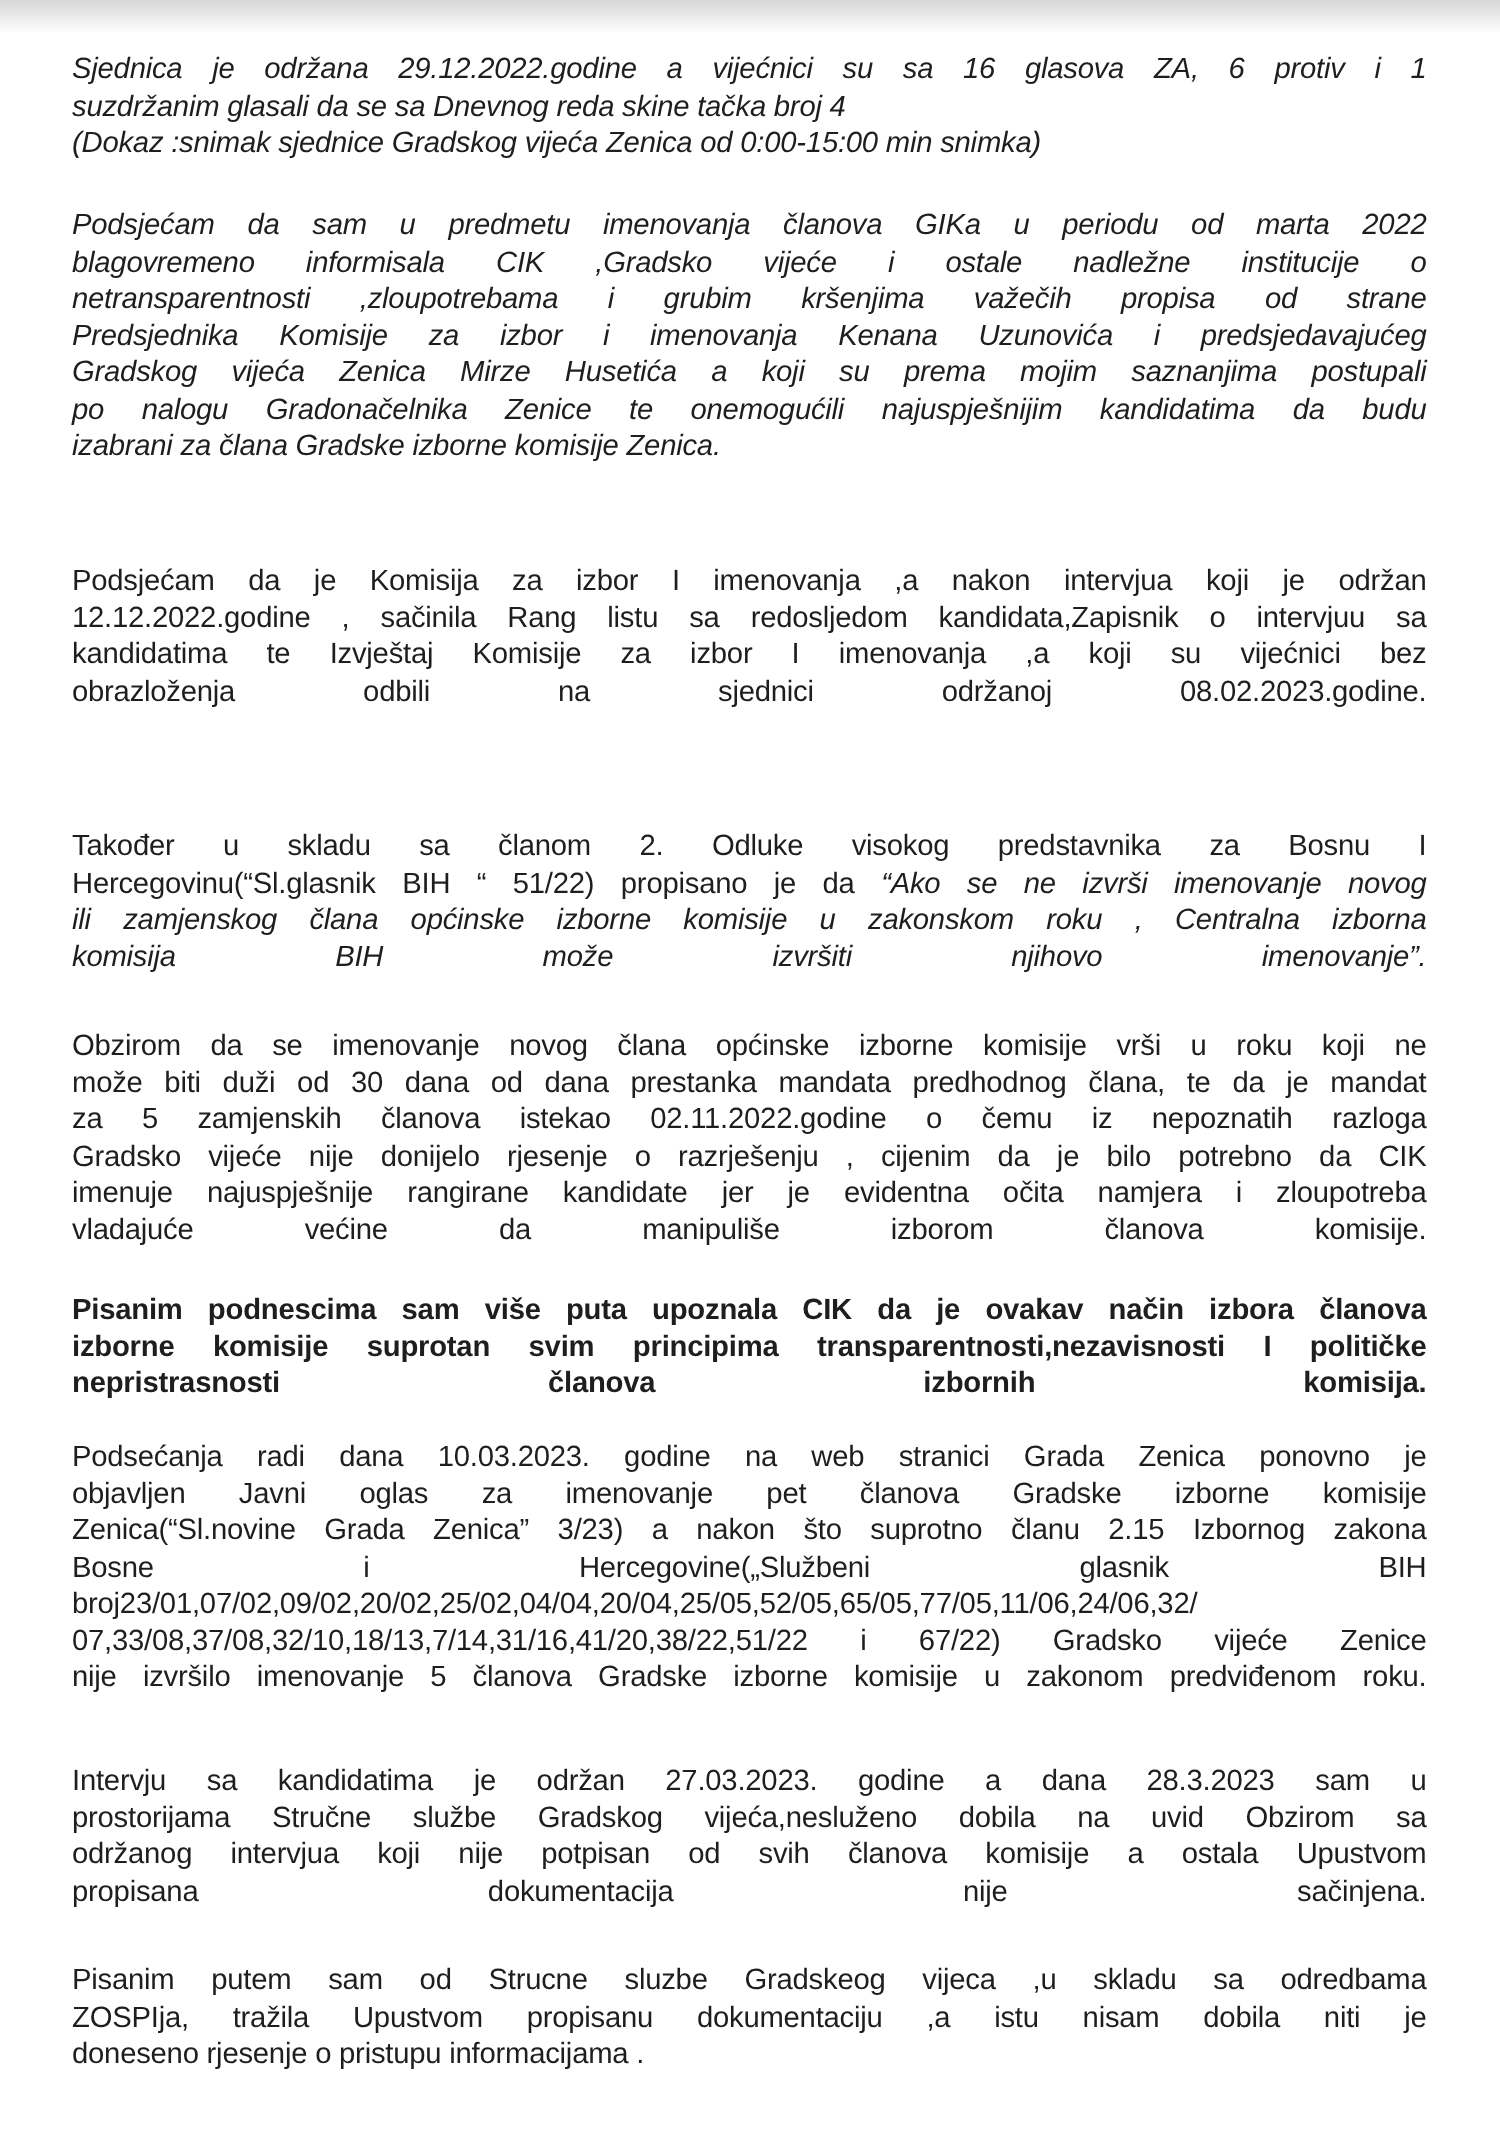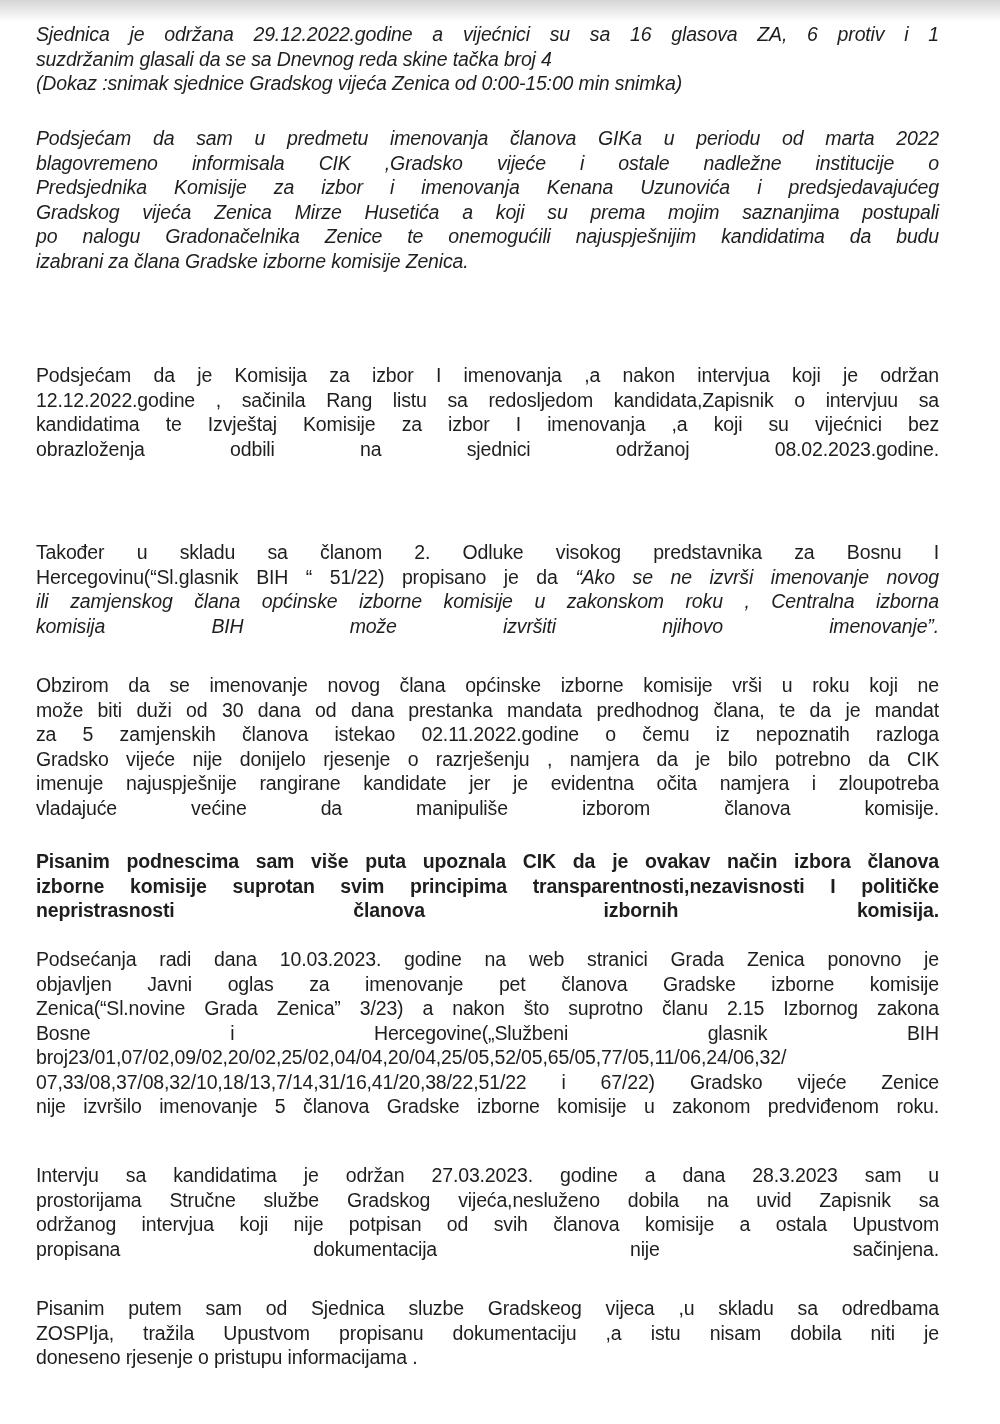--- a/index.html
+++ b/index.html
@@ -12,21 +12,21 @@
   }
   .topshade {
     position: absolute; left: 0; top: 0; width: 1000px; height: 22px;
     background: linear-gradient(#d6d6d6, #ffffff);
   }
   .page {
     position: absolute; left: 32px; top: 18px; width: 903px;
     font-size: 19.5px; line-height: 24.5px;
     letter-spacing: -0.15px;
   }
-  .para { margin: 4px; }
+  .para { margin: 16px; }
   .line {
     display: block; white-space: nowrap;
     text-align: justify; text-align-last: justify;
     height: 24.5px;
   }
   .line.last { text-align-last: left; }
   .line.full { text-align-last: justify; }
   .b { font-weight: normal; }
   .i { font-style: italic; }
 </style>
@@ -37,20 +37,21 @@
 
 <div class="page">
   <div id="p0" class="para" style="position:absolute; top:0px; width:903px;">
       <span class="line full"><span class="i">Sjednica je održana 29.12.2022.godine a vijećnici su sa 16 glasova ZA, 6 protiv i 1</span></span>
       <span class="line last"><span class="i">suzdržanim glasali da se sa Dnevnog reda skine tačka broj 4</span></span>
       <span class="line last"><span class="i">(Dokaz :snimak sjednice Gradskog vijeća Zenica od 0:00-15:00 min snimka)</span></span>
     </div>
   <div id="p1" class="para" style="position:absolute; top:104px; width:903px;">
       <span class="line full"><span class="i">Podsjećam da sam u predmetu imenovanja članova GIKa u periodu od marta 2022</span></span>
       <span class="line full"><span class="i">blagovremeno informisala CIK ,Gradsko vijeće i ostale nadležne institucije o</span></span>
+      <span class="line full"><span class="i">netransparentnosti ,zloupotrebama i grubim kršenjima važečih propisa od strane</span></span>
       <span class="line full"><span class="i">Predsjednika Komisije za izbor i imenovanja Kenana Uzunovića i predsjedavajućeg</span></span>
       <span class="line full"><span class="i">Gradskog vijeća Zenica Mirze Husetića a koji su prema mojim saznanjima postupali</span></span>
       <span class="line full"><span class="i">po nalogu Gradonačelnika Zenice te onemogućili najuspješnijim kandidatima da budu</span></span>
       <span class="line last"><span class="i">izabrani za člana Gradske izborne komisije Zenica.</span></span>
     </div>
   <div id="p2" class="para" style="position:absolute; top:341px; width:903px;">
       <span class="line full"><span>Podsjećam da je Komisija za izbor I imenovanja ,a nakon intervjua koji je održan</span></span>
       <span class="line full"><span>12.12.2022.godine , sačinila Rang listu sa redosljedom kandidata,Zapisnik o intervjuu sa</span></span>
       <span class="line full"><span>kandidatima te Izvještaj Komisije za izbor I </span><span class="b">imenovanja ,a koji su vijećnici bez</span></span>
       <span class="line full"><span class="b">obrazloženja odbili na sjednici održanoj 08.02.2023.godine</span><span>.</span></span>
@@ -58,42 +59,42 @@
   <div id="p3" class="para" style="position:absolute; top:518px; width:903px;">
       <span class="line full"><span>Također u skladu sa članom 2. Odluke visokog predstavnika za Bosnu I</span></span>
       <span class="line full"><span>Hercegovinu(“Sl.glasnik BIH “ 51/22) propisano je da </span><span class="i">“Ako se ne izvrši imenovanje novog</span></span>
       <span class="line full"><span class="i">ili zamjenskog člana općinske izborne komisije u zakonskom roku , Centralna izborna</span></span>
       <span class="line full"><span class="i">komisija BIH može izvršiti njihovo imenovanje”.</span></span>
     </div>
   <div id="p4" class="para" style="position:absolute; top:651px; width:903px;">
       <span class="line full"><span>Obzirom da se imenovanje novog člana općinske izborne komisije vrši u roku koji ne</span></span>
       <span class="line full"><span>može biti duži od 30 dana od dana prestanka mandata predhodnog člana, te da je mandat</span></span>
       <span class="line full"><span>za 5 zamjenskih članova istekao 02.11.2022.godine o čemu iz nepoznatih razloga</span></span>
-      <span class="line full"><span>Gradsko vijeće </span><span class="b">nije donijelo rjesenje o razrješenju</span><span> , namjera da je bilo potrebno da CIK</span></span>
+      <span class="line full"><span>Gradsko vijeće </span><span class="b">nije donijelo rjesenje o razrješenju</span><span> , cijenim da je bilo potrebno da CIK</span></span>
       <span class="line full"><span>imenuje najuspješnije rangirane kandidate jer je evidentna očita namjera i zloupotreba</span></span>
       <span class="line full"><span>vladajuće većine da manipuliše izborom članova komisije.</span></span>
     </div>
   <div id="p5" class="para" style="position:absolute; top:827px; width:903px;font-weight:bold;">
       <span class="line full"><span>Pisanim podnescima sam više puta upoznala CIK da je ovakav način izbora članova</span></span>
       <span class="line full"><span>izborne komisije suprotan svim principima transparentnosti,nezavisnosti I političke</span></span>
       <span class="line full"><span>nepristrasnosti članova izbornih komisija.</span></span>
     </div>
   <div id="p6" class="para" style="position:absolute; top:925px; width:903px;">
       <span class="line full"><span>Podsećanja radi dana </span><span class="b">10.03.2023.</span><span> godine na web stranici Grada Zenica ponovno je</span></span>
       <span class="line full"><span>objavljen Javni oglas za imenovanje pet članova Gradske izborne komisije</span></span>
       <span class="line full"><span>Zenica(“Sl.novine Grada Zenica” 3/23) a nakon što suprotno članu 2.15 Izbornog zakona</span></span>
       <span class="line full"><span>Bosne i Hercegovine(„Službeni glasnik BIH</span></span>
       <span class="line full"><span>broj23/01,07/02,09/02,20/02,25/02,04/04,20/04,25/05,52/05,65/05,77/05,11/06,24/06,32/</span></span>
       <span class="line full"><span>07,33/08,37/08,32/10,18/13,7/14,31/16,41/20,38/22,51/22 i 67/22) Gradsko vijeće Zenice</span></span>
       <span class="line full"><span>nije izvršilo imenovanje 5 članova Gradske izborne komisije u zakonom predviđenom roku.</span></span>
     </div>
   <div id="p7" class="para" style="position:absolute; top:1141px; width:903px;">
       <span class="line full"><span>Intervju sa kandidatima je održan </span><span class="b">27.03.2023. godine a dana 28.3.2023 sam u</span></span>
-      <span class="line full"><span class="b">prostorijama</span><span> Stručne službe Gradskog vijeća,nesluženo dobila na uvid </span><span class="b">Zapisnik sa</span></span>
+      <span class="line full"><span class="b">prostorijama</span><span> Stručne službe Gradskog vijeća,nesluženo dobila na uvid </span><span class="b">Obzirom sa</span></span>
       <span class="line full"><span class="b">održanog intervjua koji nije potpisan od svih članova komisije</span><span> a ostala Upustvom</span></span>
       <span class="line full"><span>propisana dokumentacija nije sačinjena.</span></span>
     </div>
   <div id="p8" class="para" style="position:absolute; top:1274px; width:903px;">
-      <span class="line full"><span class="b">Pisanim putem sam od Sjednica sluzbe Gradskeog vijeca ,u skladu sa odredbama</span></span>
+      <span class="line full"><span class="b">Pisanim putem sam od Strucne sluzbe Gradskeog vijeca ,u skladu sa odredbama</span></span>
       <span class="line full"><span class="b">ZOSPIja, tražila Upustvom propisanu dokumentaciju ,a istu nisam dobila niti je</span></span>
       <span class="line last"><span class="b">doneseno rjesenje o pristupu informacijama .</span></span>
     </div>
 </div>
 
 </body></html>

